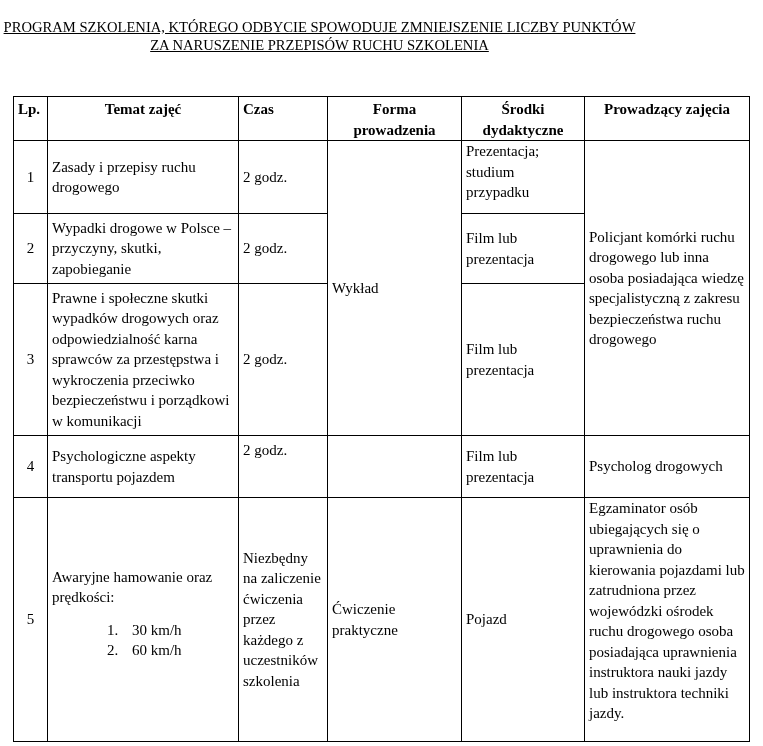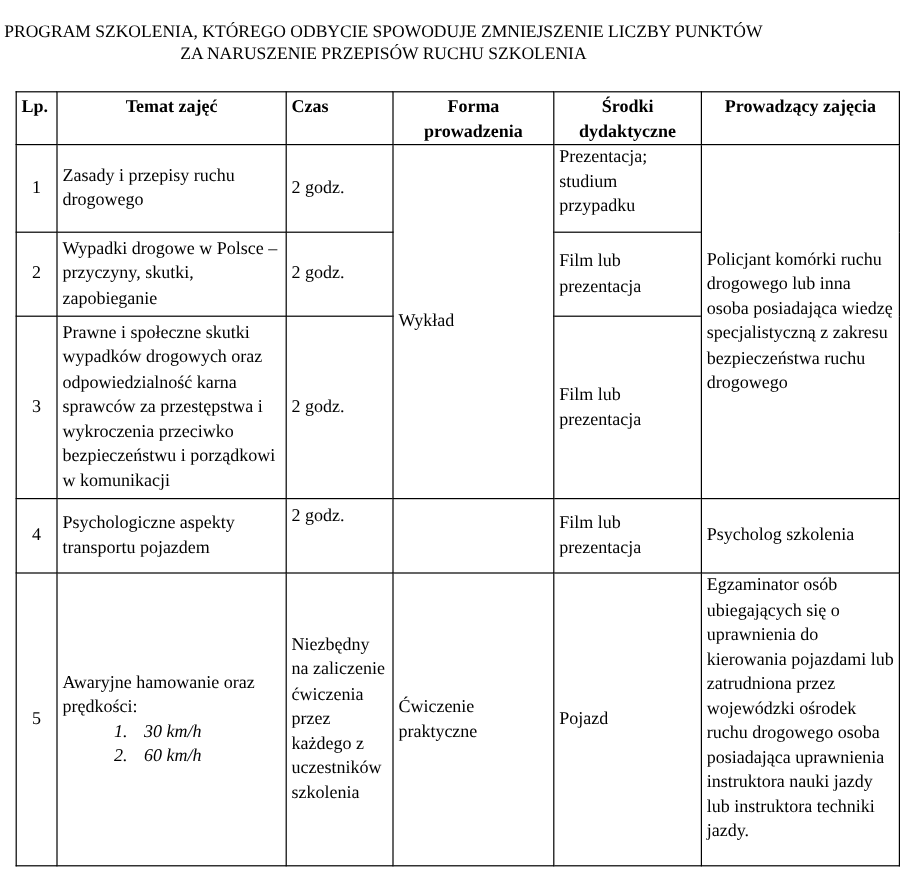--- a/index.html
+++ b/index.html
@@ -3,24 +3,24 @@
 <meta charset="utf-8">
 <style>
   html, body { margin: 0; padding: 0; background: #ffffff; }
   body {
     width: 763px; height: 746px; position: relative; overflow: hidden;
     font-family: "Liberation Serif", "DejaVu Serif", serif;
     color: #000000;
   }
   .title {
     position: absolute; left: 0; width: 639px; top: 18px;
-    text-align: center; font-size: 14.6px; line-height: 18px;
+    text-align: center; font-size: 14.6px; line-height: 18px; text-decoration: underline;
   }
   table.program {
-    position: absolute; left: 13px; top: 76px;
+    position: absolute; left: 13px; top: 96px;
     border-collapse: collapse; table-layout: fixed;
     width: 736px;
     font-size: 15px; line-height: 20.5px;
   }
   table.program td, table.program th {
     border: 1.4px solid #000;
     padding: 0 4px;
     vertical-align: top;
   }
   th { font-weight: bold; padding-top: 2px !important; }
@@ -34,21 +34,21 @@
   tr.h { height: 41px; }
   tr.r1 { height: 73px; }
   tr.r2 { height: 70px; }
   tr.r3 { height: 152px; }
   tr.r4 { height: 62px; }
   tr.r5 { height: 244px; }
   .mid { vertical-align: middle !important; }
   .center { }
   .lp { text-align: center; }
   .czas-top { padding-top: 4px !important; }
-  ol.speeds { margin: 0; padding-left: 58px; font-style: italic; }
+  ol.speeds { margin: 12px; padding-left: 58px; }
   ol.speeds li { padding-left: 10px; }
   .prow-top { padding-top: 0 !important; }
 </style>
 </head>
 <body>
 
 <div class="title">
   <div>PROGRAM SZKOLENIA, KTÓREGO ODBYCIE SPOWODUJE ZMNIEJSZENIE LICZBY PUNKTÓW</div>
   <div>ZA NARUSZENIE PRZEPISÓW RUCHU SZKOLENIA</div>
 </div>
@@ -94,21 +94,21 @@
     <td class="center mid">2 godz.</td>
     <td class="center mid">Film lub prezentacja</td>
   </tr>
 
   <tr class="r4">
     <td class="lp mid">4</td>
     <td class="mid">Psychologiczne aspekty transportu pojazdem</td>
     <td class="center czas-top">2 godz.</td>
     <td class="center mid"></td>
     <td class="center mid">Film lub prezentacja</td>
-    <td class="mid">Psycholog szkolenia</td>
+    <td class="mid">Psycholog drogowych</td>
   </tr>
 
   <tr class="r5">
     <td class="lp mid">5</td>
     <td class="mid">
       <div>Awaryjne hamowanie oraz prędkości:</div>
       <ol class="speeds">
         <li>30 km/h</li>
         <li>60 km/h</li>
       </ol>

